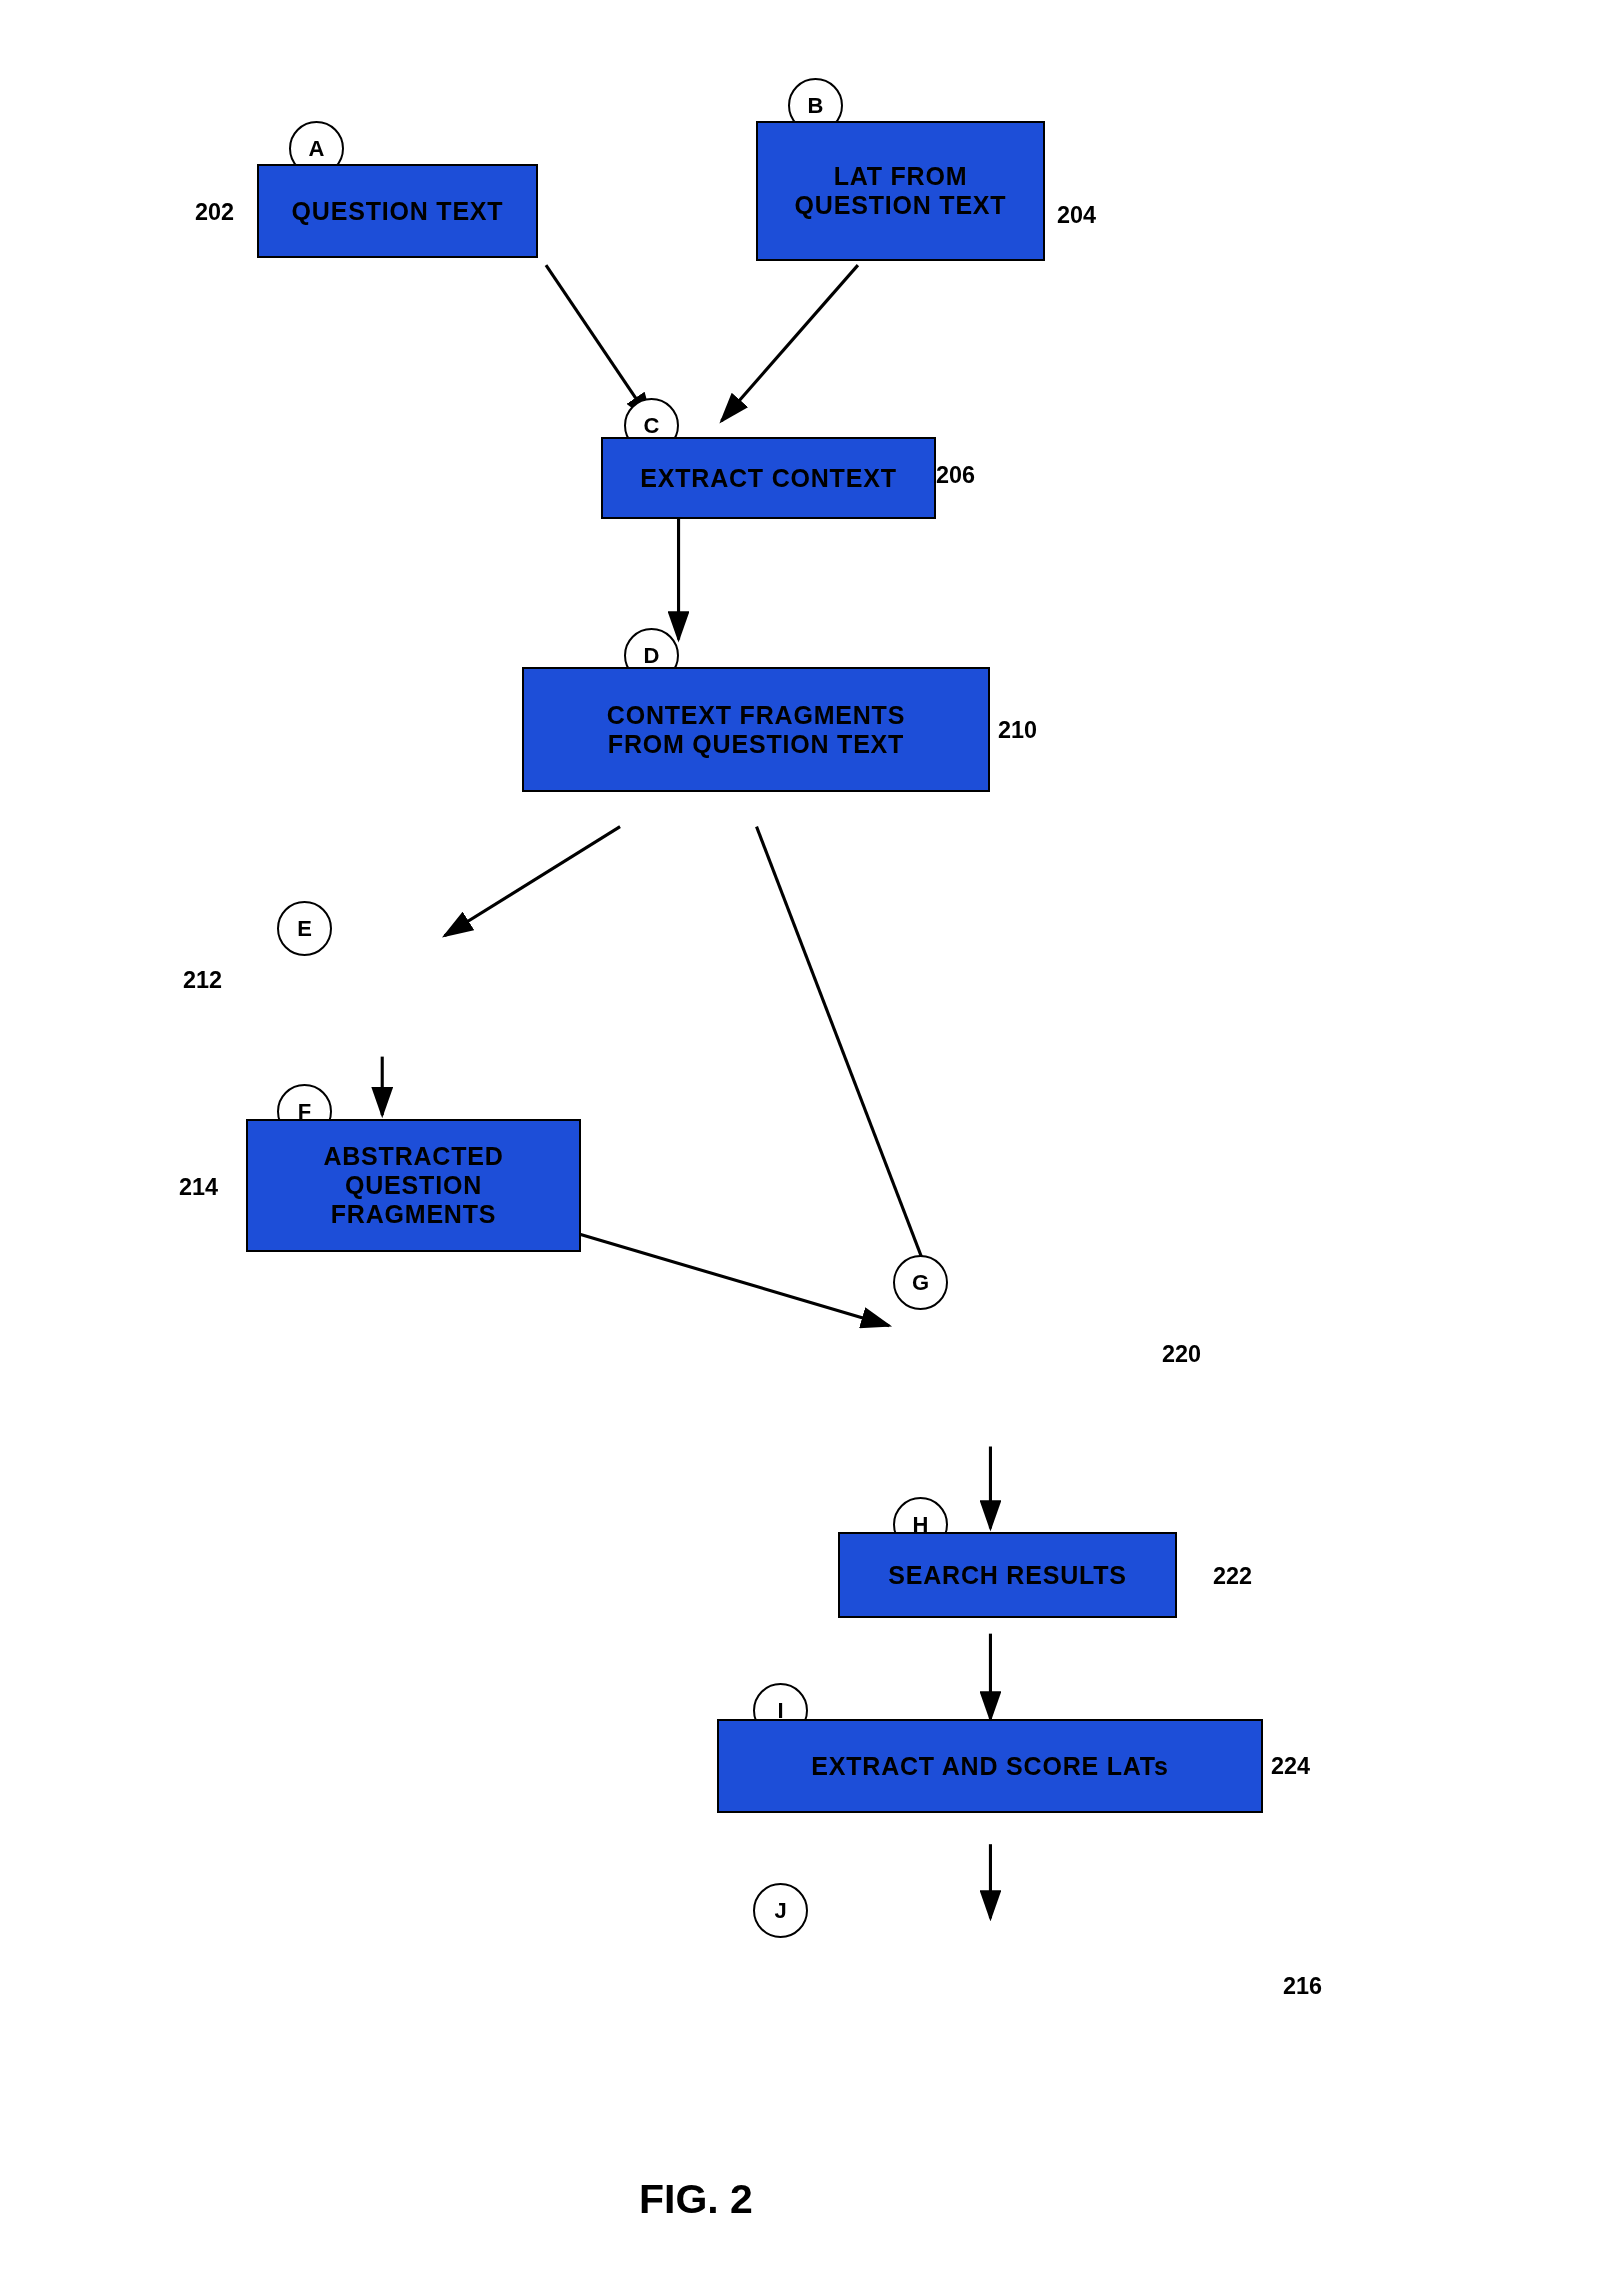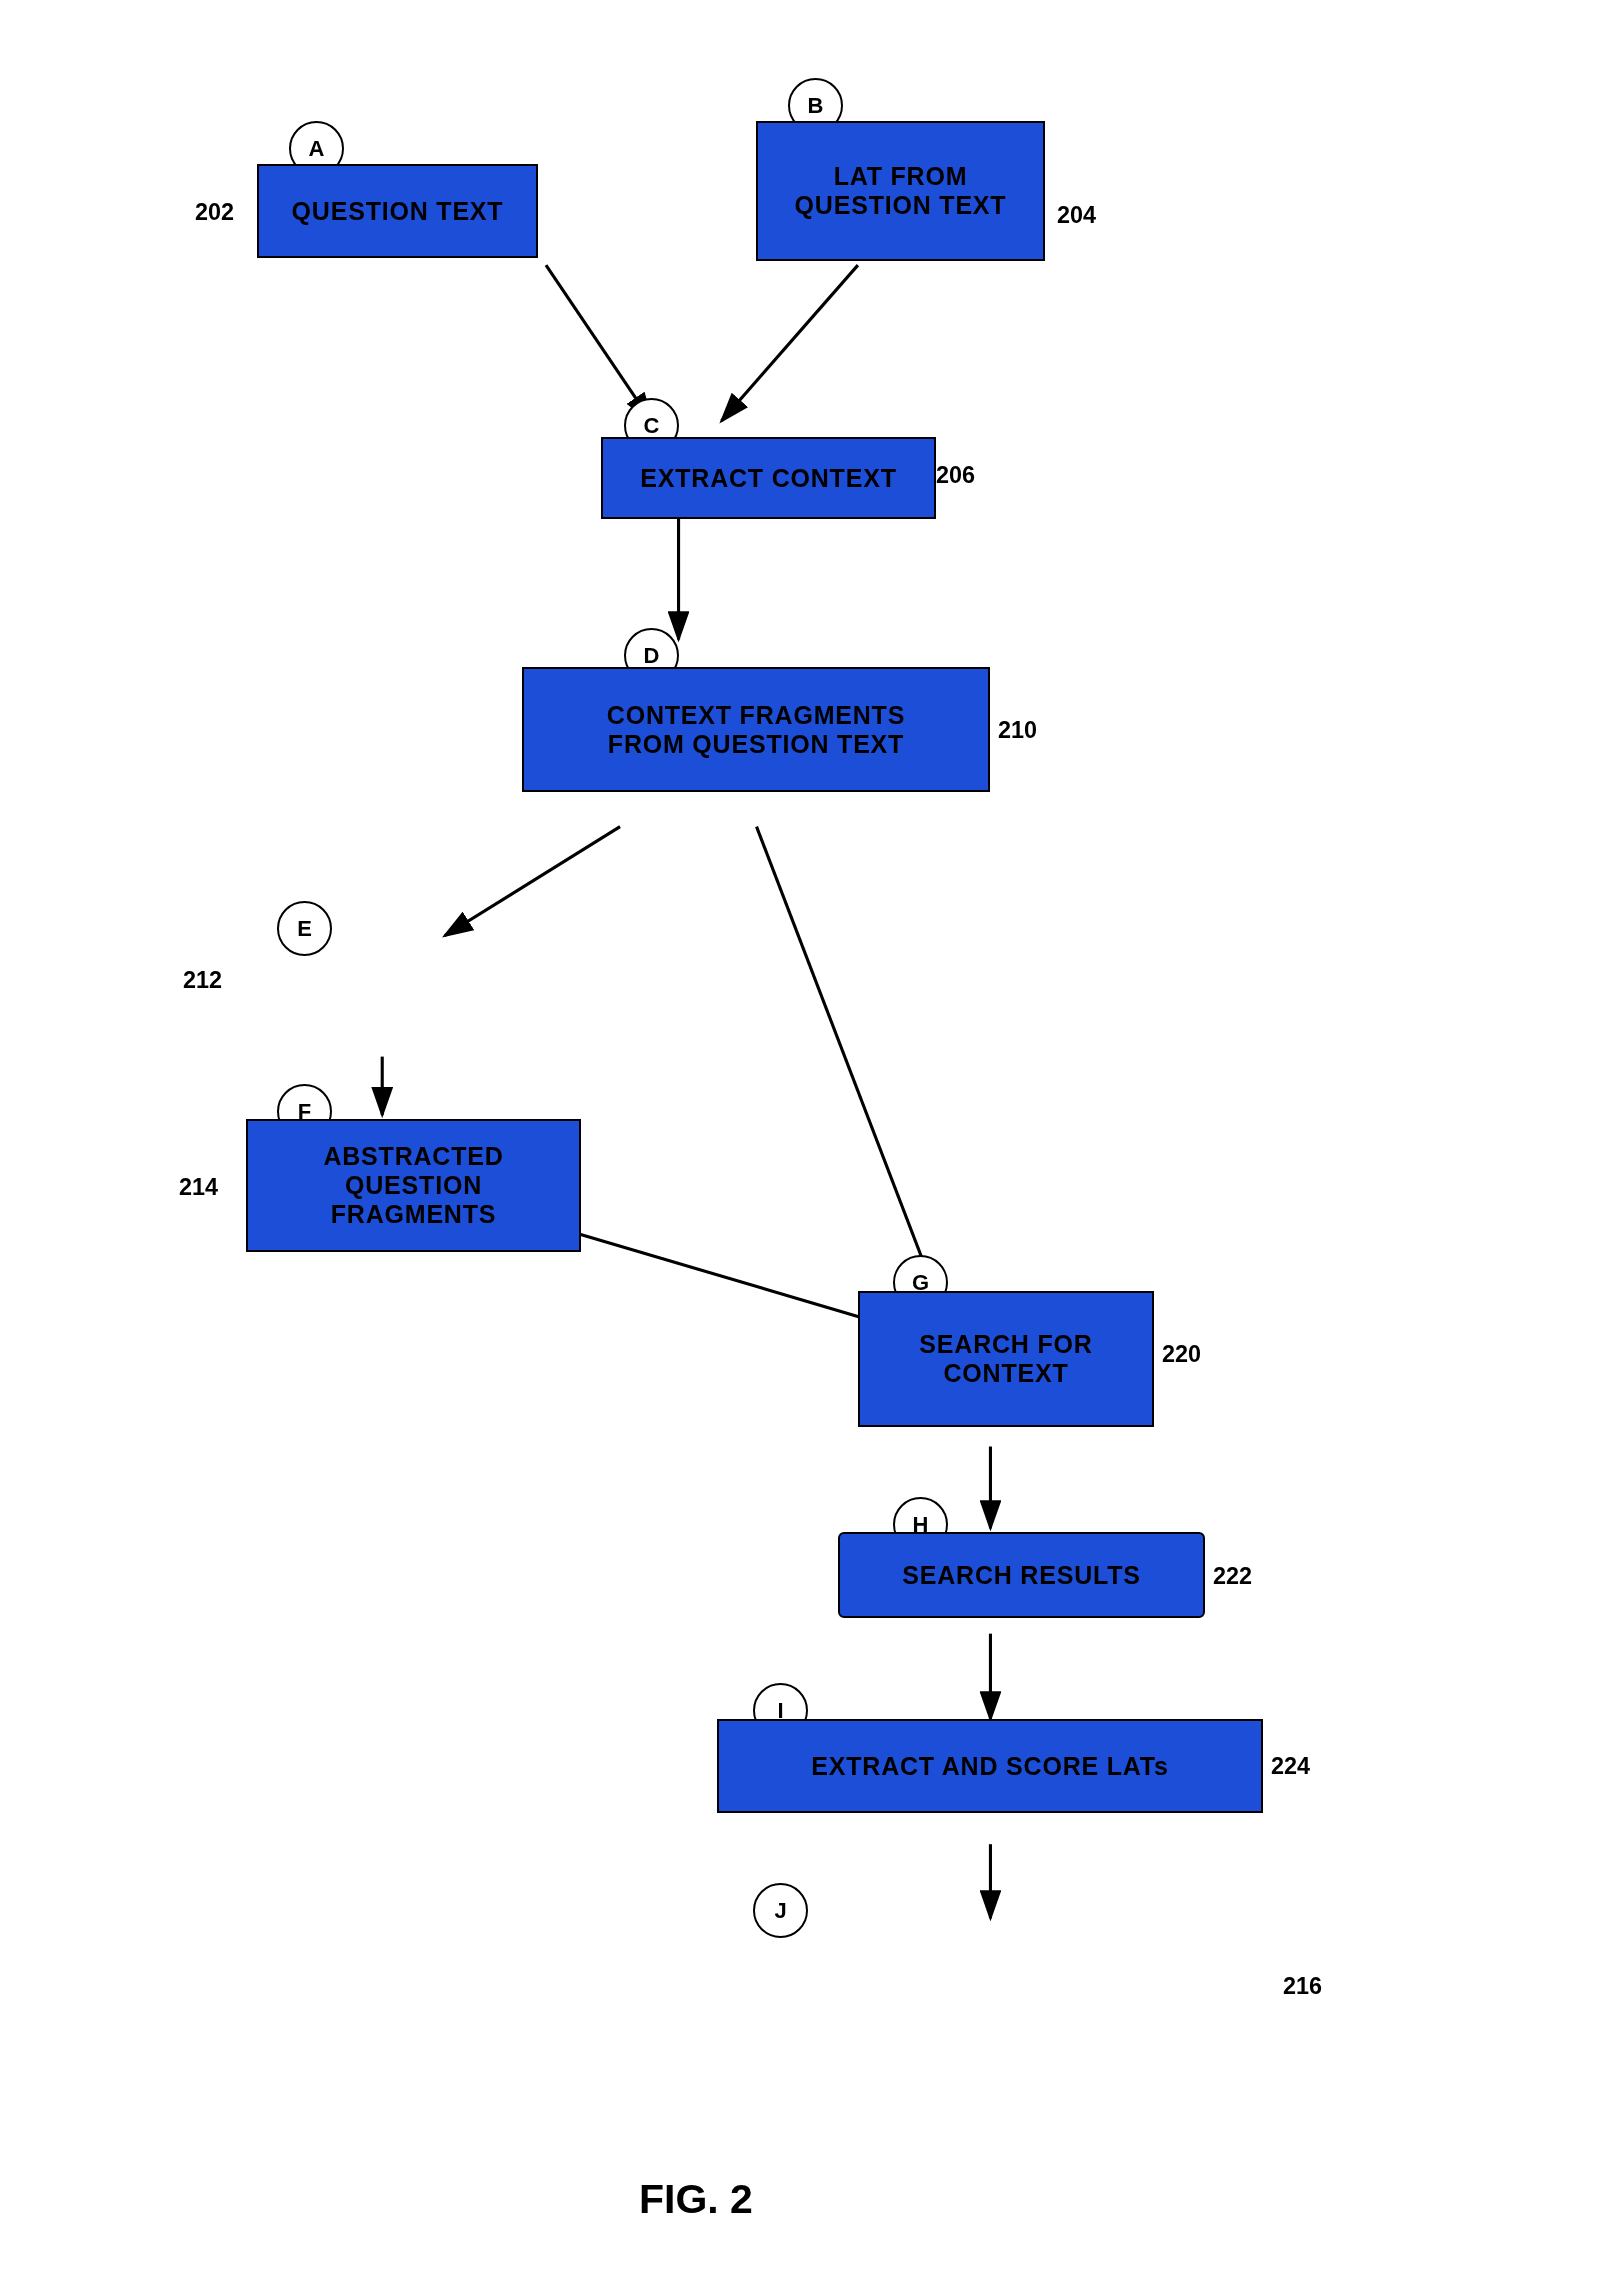--- a/index.html
+++ b/index.html
@@ -154,32 +154,28 @@
     <span>ABSTRACTED
 QUESTION FRAGMENTS</span>
   </div>
 
   <div class="node-label" style="left:179px; top:1174px;">214</div>
 
   <div class="node-circle" style="left:893px; top:1255px; width:55px; height:55px;">
     <span>G</span>
   </div>
 
-  <div class="node-rect" style="left:858px; top:1291px; width:296px; height:136px; white-space:pre-line;">
-    <span>SEARCH FOR
-CONTEXT</span>
-  </div>
 
   <div class="node-label" style="left:1162px; top:1341px;">220</div>
 
   <div class="node-circle" style="left:893px; top:1497px; width:55px; height:55px;">
     <span>H</span>
   </div>
 
-  <div class="node-rect" style="left:838px; top:1532px; width:367px; height:86px;border-radius:6px;">
+  <div class="node-rect" style="left:838px; top:1532px; width:339px; height:86px;">
     <span>SEARCH RESULTS</span>
   </div>
 
   <div class="node-label" style="left:1213px; top:1563px;">222</div>
 
   <div class="node-circle" style="left:753px; top:1683px; width:55px; height:55px;">
     <span>I</span>
   </div>
 
   <div class="node-rect" style="left:717px; top:1719px; width:546px; height:94px;">

